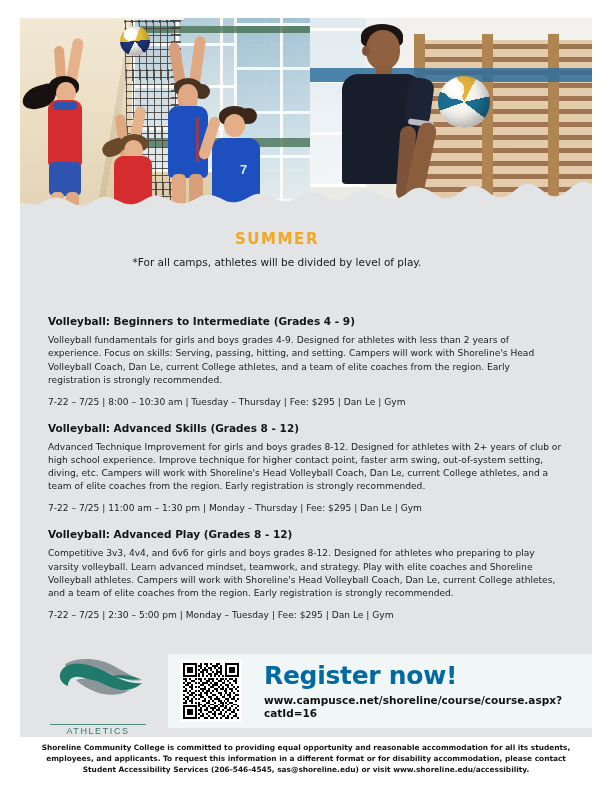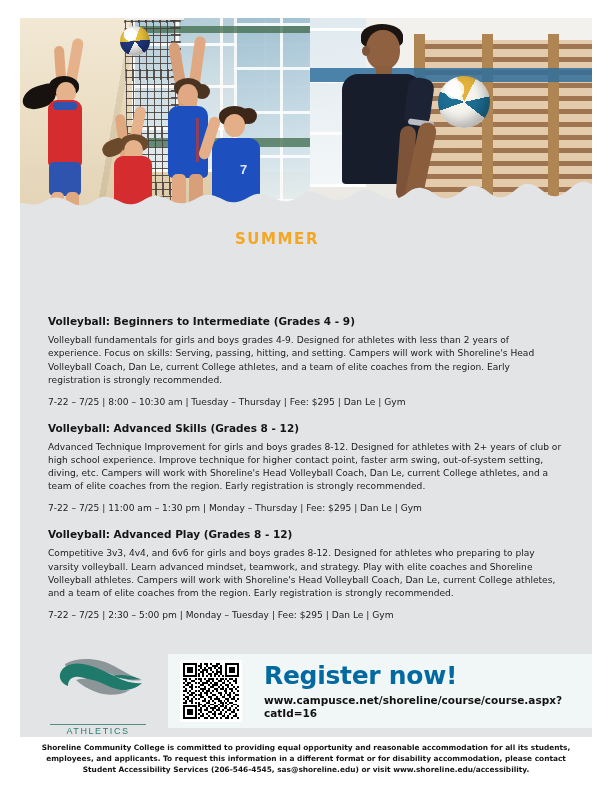--- a/index.html
+++ b/index.html
@@ -384,20 +384,21 @@
           C284,25 286,16 298,18 C310,20 313,28 325,26 C337,24 340,14 352,16 C364,18 367,27 379,25
           C391,23 394,12 406,14 C418,16 421,26 433,24 C445,22 448,10 460,12 C472,14 475,25 487,23
           C499,21 502,8 514,10 C526,12 529,24 541,22 C553,20 558,6 570,8 C575,9 579,12 582,13
           L582,46 L0,46 Z"></path>
       </svg>
     </div>
   </div>
 
   <div class="titles">
     <div class="summer">SUMMER</div>
+    <div class="subnote">*For all camps, athletes will be divided by level of play.</div>
   </div>
 
   <div class="sections">
 
     <div class="section">
       <div class="sec-head">Volleyball: Beginners to Intermediate (Grades 4 - 9)</div>
       <div class="sec-body">Volleyball fundamentals for girls and boys grades 4-9. Designed for athletes with less than 2 years of experience. Focus on skills: Serving, passing, hitting, and setting. Campers will work with Shoreline's Head Volleyball Coach, Dan Le, current College athletes, and a team of elite coaches from the region. Early registration is strongly recommended.</div>
       <div class="sec-sched">7-22 – 7/25 | 8:00 – 10:30 am | Tuesday – Thursday | Fee: $295 | Dan Le |  Gym</div>
     </div>
 

